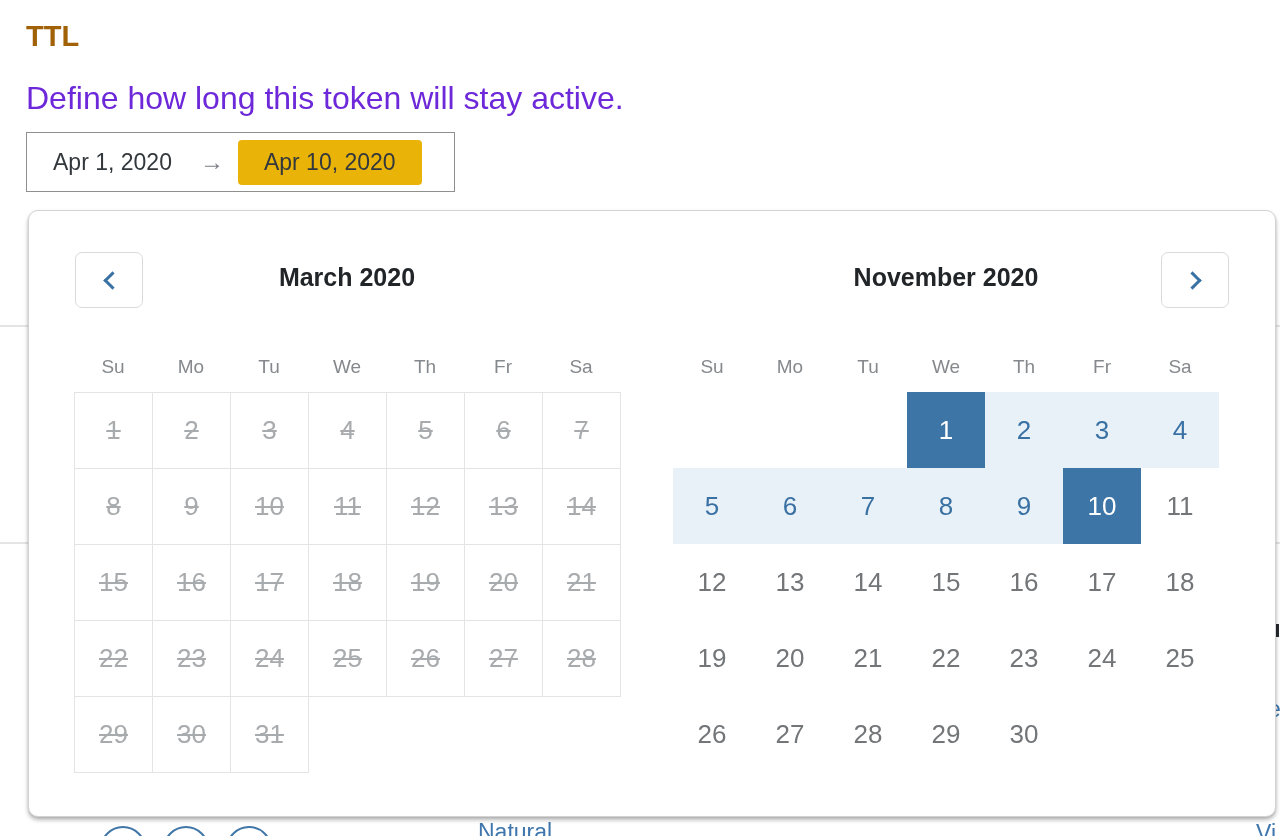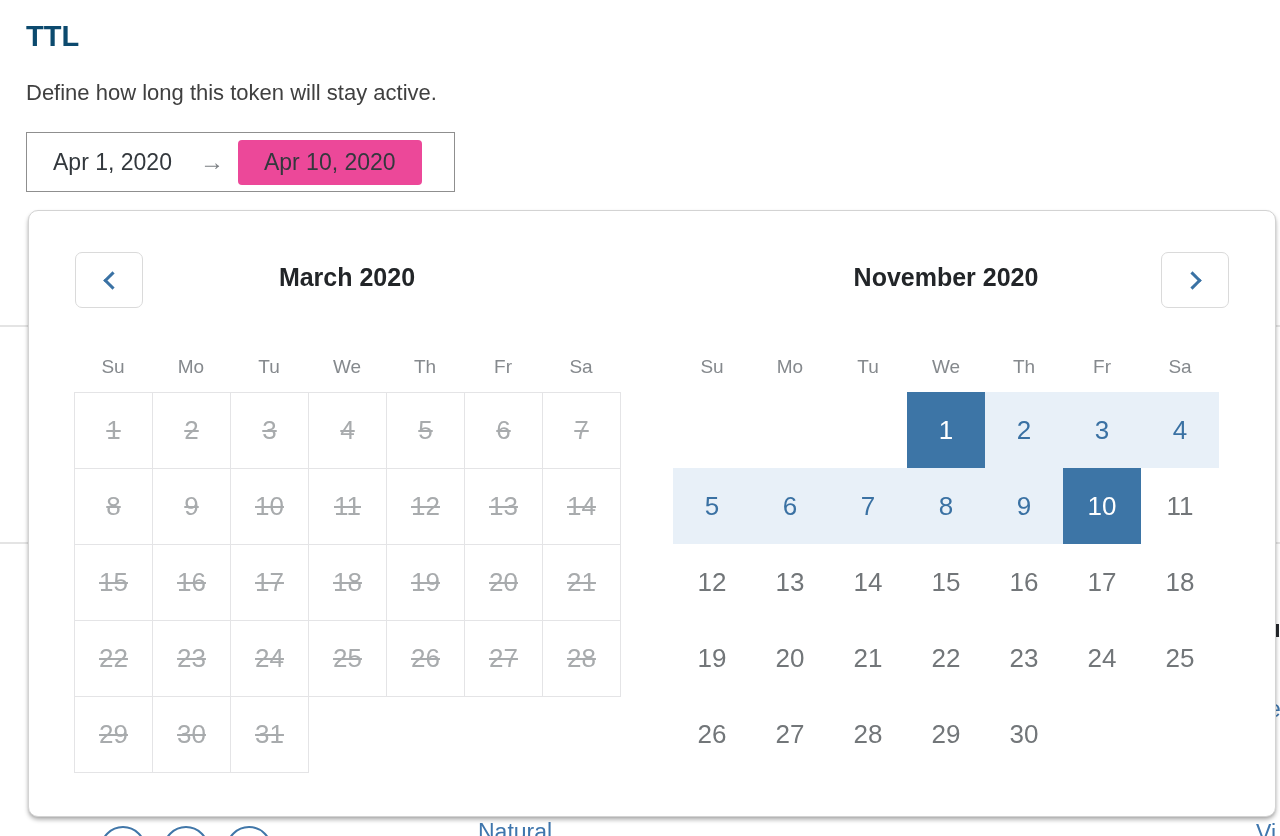--- a/index.html
+++ b/index.html
@@ -1,29 +1,29 @@
 <!DOCTYPE html>
 <html><head>
 <meta charset="utf-8">
 <style>
   * { margin:0; padding:0; box-sizing:border-box; }
   html,body { width:1280px; height:836px; overflow:hidden; background:#ffffff;
               font-family:"Liberation Sans", sans-serif; position:relative; }
 
   
-  .page-title { position:absolute; left:26px; top:20px; font-size:29px; font-weight:700; color:#0c4a6e;text-align:right; }
-  .page-desc  { position:absolute; left:26px; top:80px; font-size:22px; color:#404040; }
+  .page-title { position:absolute; left:26px; top:20px; font-size:29px; font-weight:700; color:#a16207;text-align:right; }
+  .page-desc  { position:absolute; left:26px; top:80px; font-size:32px; color:#6d28d9; }
 
   .date-input { position:absolute; left:26px; top:132px; width:429px; height:60px;
                 background:#fff; border:1.5px solid #8f8f8f;
                 display:flex; align-items:center; }
   .date-input .start { margin-left:26px; font-size:23px; color:#33383d; }
   .date-input .arrow { margin-left:28px; font-size:24px; color:#7b7f83; }
   .date-input .end   { margin-left:14px; font-size:23px; color:#33383d;
-                       background:#ec4899; border-radius:4px; padding:9px 26px; }
+                       background:#eab308; border-radius:4px; padding:9px 26px; }
 
   
   .divider { position:absolute; left:0; width:1280px; height:2px; background:#e4e4e4; z-index:1; }
   .bg-frag { position:absolute; z-index:1; white-space:nowrap; }
   .frag-heading { font-size:24px; font-weight:700; color:#26292d; }
   .frag-link    { font-size:23px; color:#3f76ad; }
   .bg-circle { position:absolute; width:46px; height:46px; border:2.5px solid #4076a8;
                border-radius:50%; background:transparent; z-index:1; }
 
   

